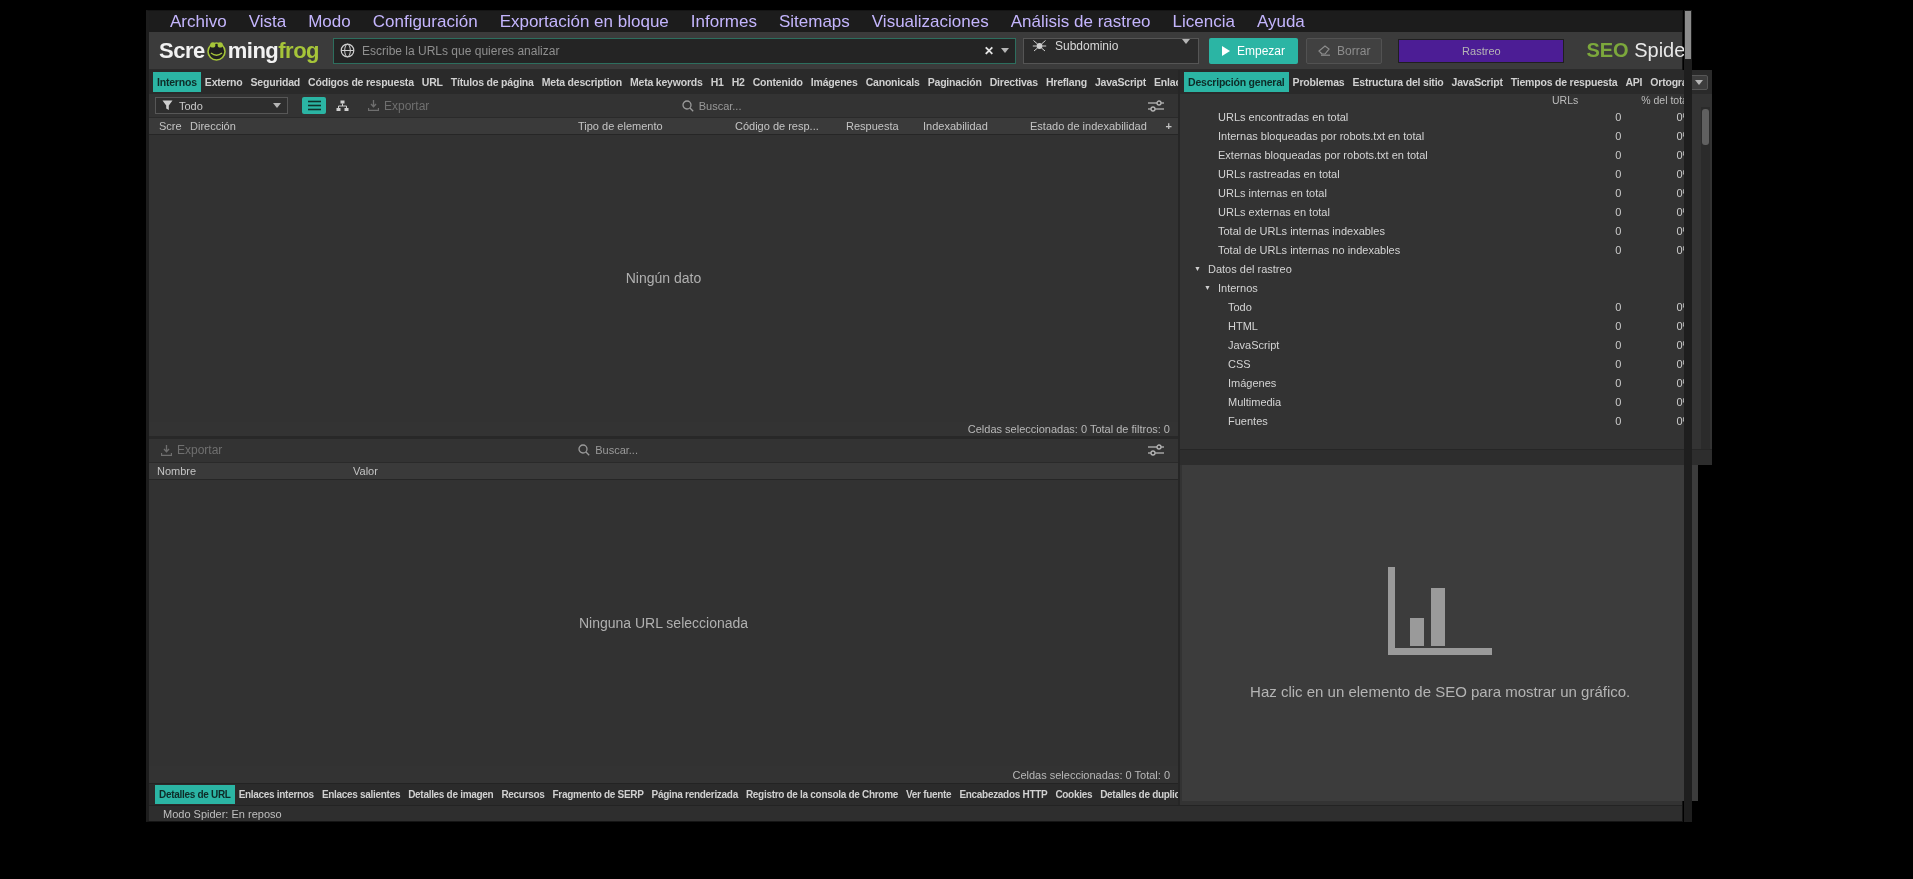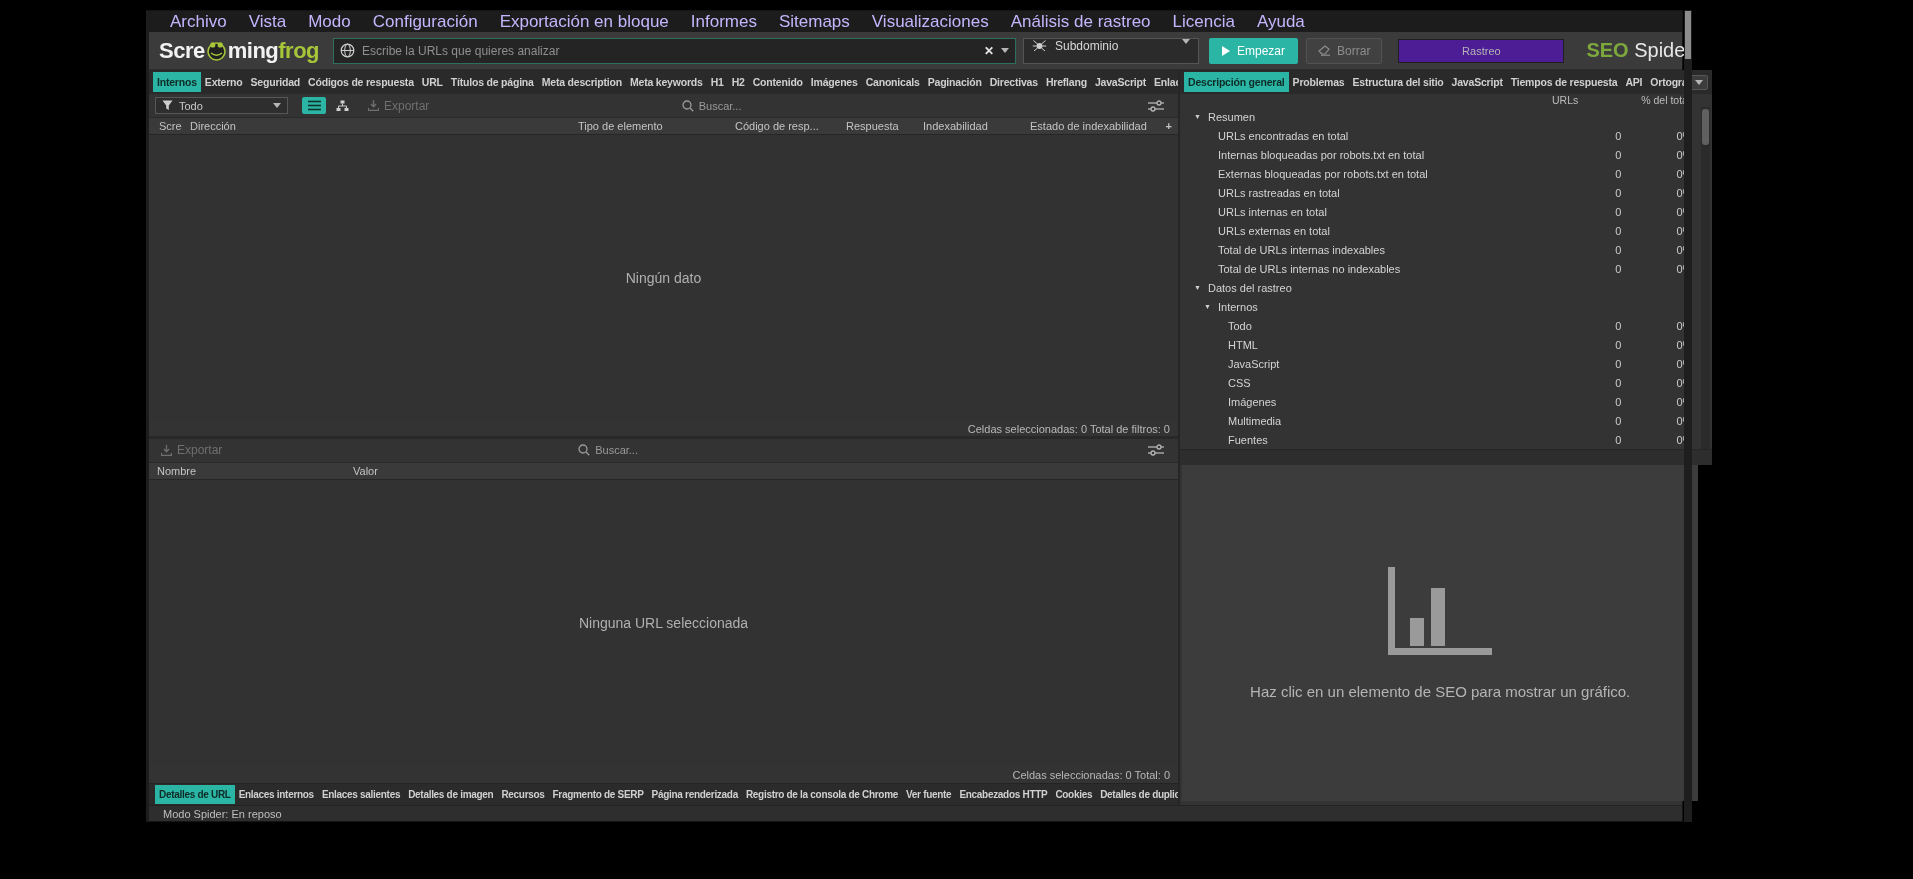--- a/index.html
+++ b/index.html
@@ -337,26 +337,20 @@
             <span class="caret"></span>
           </span>
       </div>
 
       <div class="ov-header">
         <span class="h-urls">URLs</span>
         <span class="h-pct">% del total</span>
       </div>
 
       <div class="ov-list">
-        <div class="ov-row" style="padding-left: 14px;">
-    <span class="arrow">▼</span>
-    <span class="ov-label">Resumen</span>
-    <span class="ov-urls"></span>
-    <span class="ov-pct"></span>
-  </div>
           <div class="ov-row" style="padding-left: 24px;">
     <span class="arrow" style="visibility: hidden;">▼</span>
     <span class="ov-label">URLs encontradas en total</span>
     <span class="ov-urls">0</span>
     <span class="ov-pct">0%</span>
   </div>
           <div class="ov-row" style="padding-left: 24px;">
     <span class="arrow" style="visibility: hidden;">▼</span>
     <span class="ov-label">Internas bloqueadas por robots.txt en total</span>
     <span class="ov-urls">0</span>

